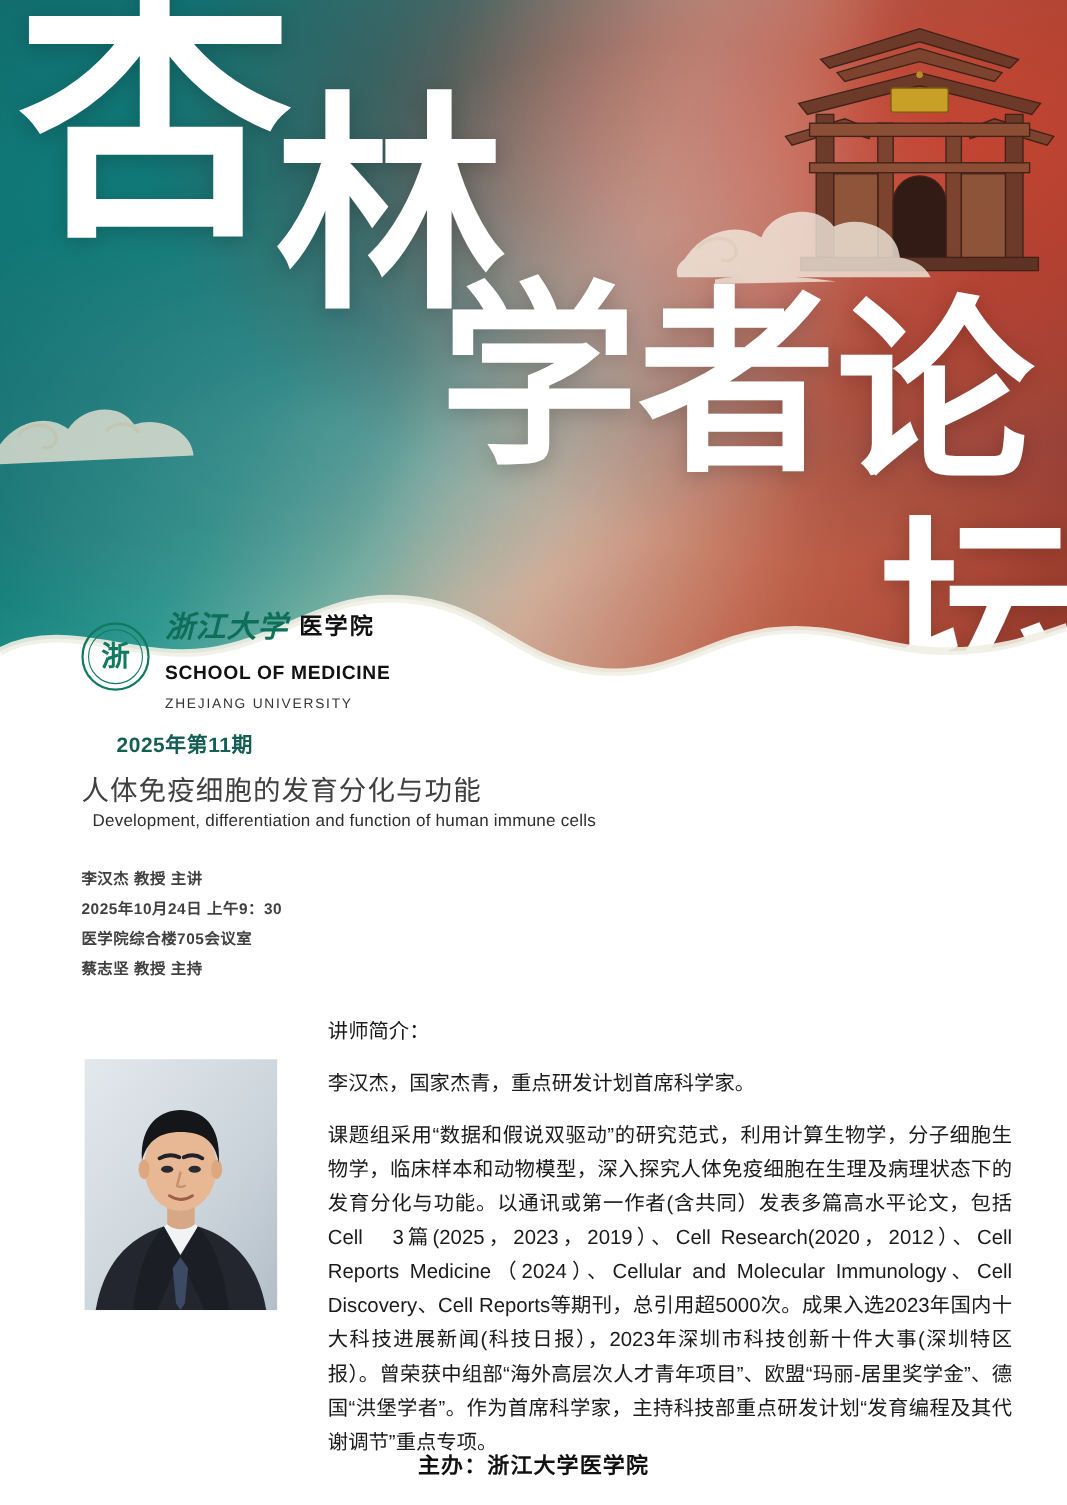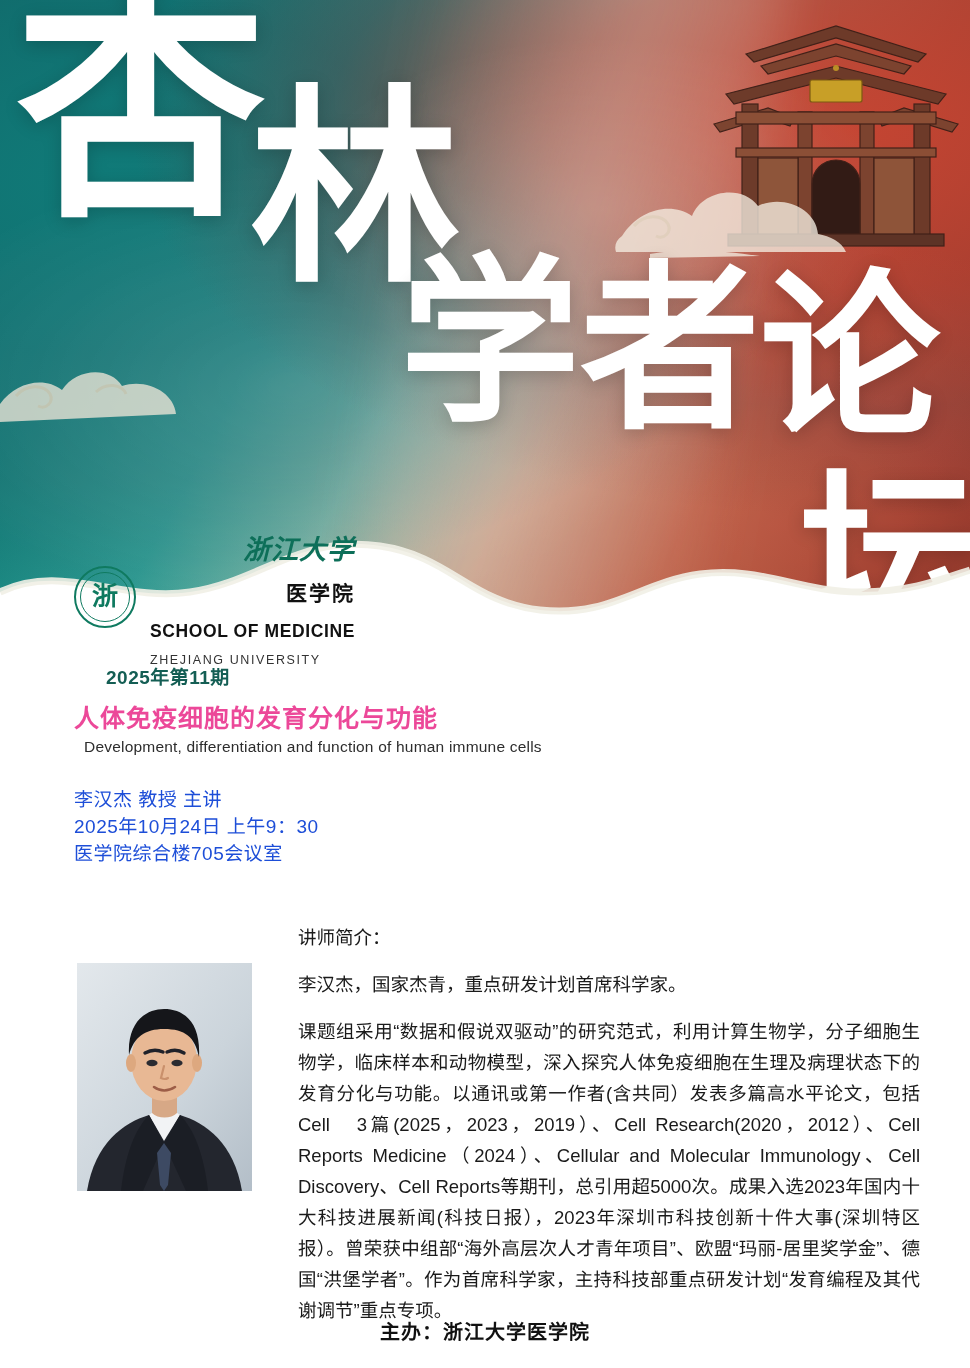--- a/index.html
+++ b/index.html
@@ -127,23 +127,22 @@
     font-family: "Liberation Serif", "DejaVu Serif", serif;
     font-size: 26px;
     font-weight: 700;
     line-height: 1;
   }
   .logo-text {
     margin-left: 14px;
   }
   .logo-cn {
     display: flex;
-    align-items: flex-end;
+    align-items: center;
     gap: 10px;
-    flex-direction: column;
   }
   .logo-cn-univ {
     font-family: "Liberation Serif", "DejaVu Serif", serif;
     font-size: 27px;
     font-weight: 700;
     font-style: italic;
     color: #0d6f59;
     letter-spacing: 1px;
   }
   .logo-cn-school {
@@ -176,39 +175,39 @@
     font-weight: 700;
     color: #145e54;
     letter-spacing: .5px;
     margin-left: 32px;
   }
   .topic-cn {
     position: absolute;
     left: 74px;
     top: 698px;
     font-size: 25px;
-    font-weight: 700;
-    color: #ec4899;
+    font-weight: 400;
+    color: #404040;
     letter-spacing: 1px;
   }
   .topic-en {
     position: absolute;
     left: 84px;
     top: 738px;
     font-size: 15.5px;
     color: #2d2d2d;
     letter-spacing: .2px;
   }
   .meta {
     position: absolute;
     left: 74px;
     top: 786px;
-    font-size: 19px;
-    font-weight: 400;
-    color: #1d4ed8;
+    font-size: 14px;
+    font-weight: 700;
+    color: #404040;
     line-height: 27px;
     letter-spacing: .5px;
   }
   .meta div { white-space: nowrap; }
 
   
   .portrait {
     position: absolute;
     left: 77px;
     top: 963px;
@@ -350,20 +349,21 @@
   </div>
 
   <div class="issue">2025年第11期</div>
   <div class="topic-cn">人体免疫细胞的发育分化与功能</div>
   <div class="topic-en">Development, differentiation and function of human immune cells</div>
 
   <div class="meta">
     <div>李汉杰  教授  主讲</div>
     <div>2025年10月24日 上午9：30</div>
     <div>医学院综合楼705会议室</div>
+    <div>蔡志坚  教授  主持</div>
   </div>
 
   <div class="portrait">
     <svg viewBox="0 0 175 228" width="175" height="228">
       <defs>
         <linearGradient id="bg" x1="0" y1="0" x2="1" y2="1">
           <stop offset="0%" stop-color="#e3e8ec"></stop>
           <stop offset="60%" stop-color="#cbd4db"></stop>
           <stop offset="100%" stop-color="#b3bec8"></stop>
         </linearGradient>

